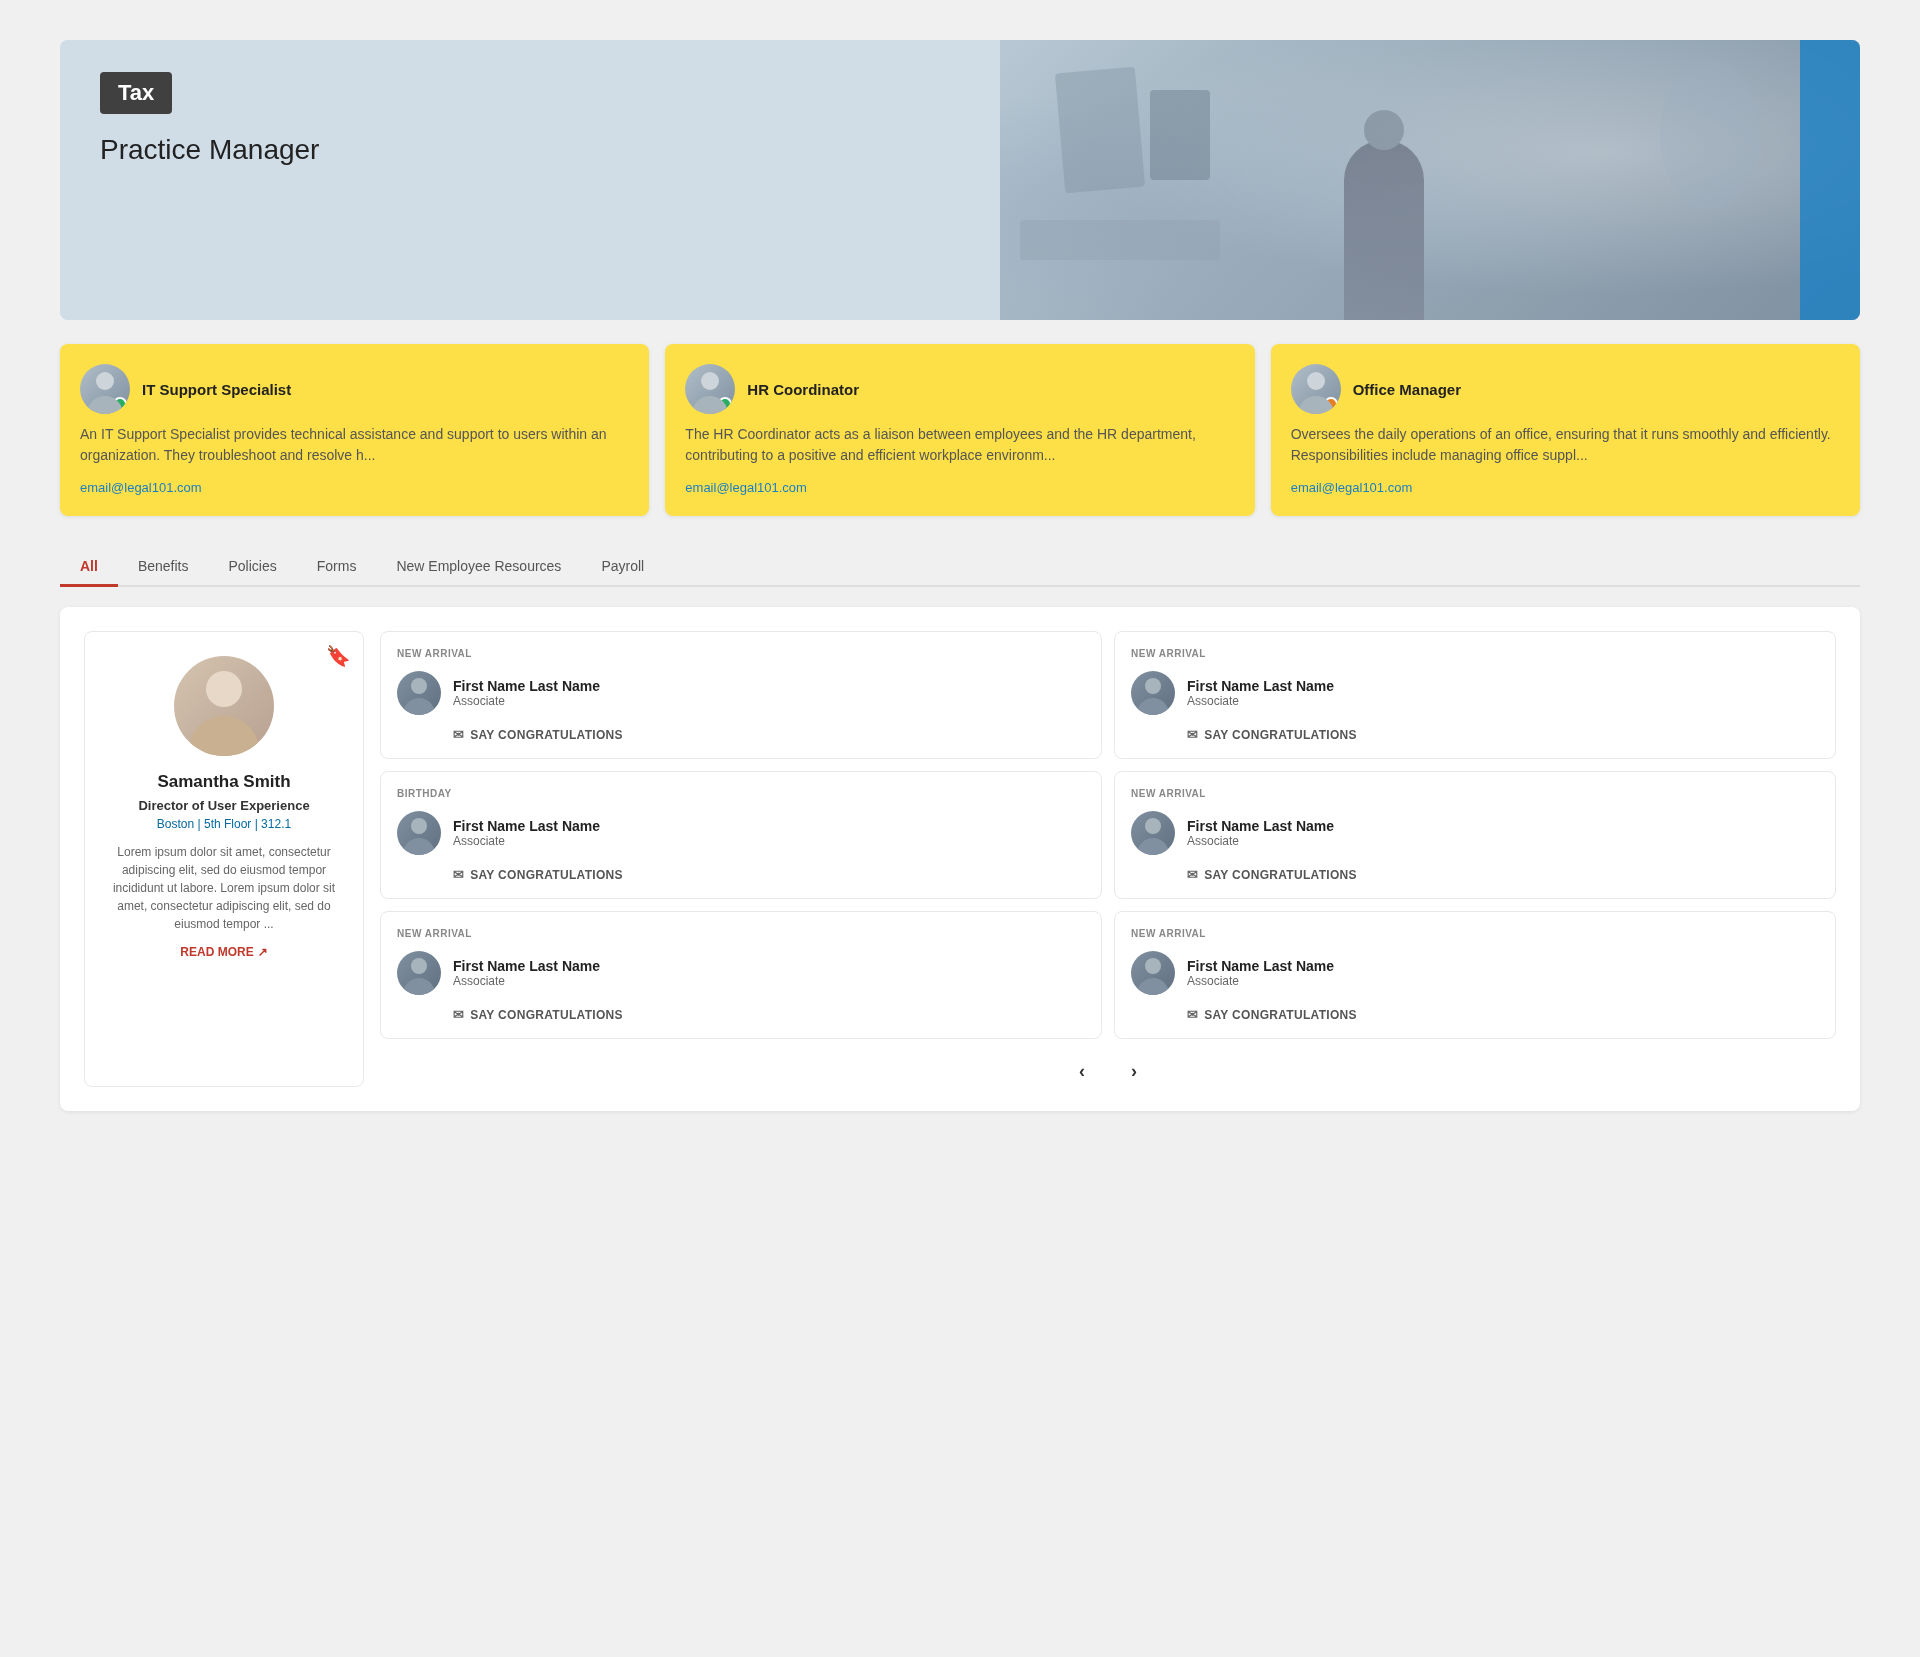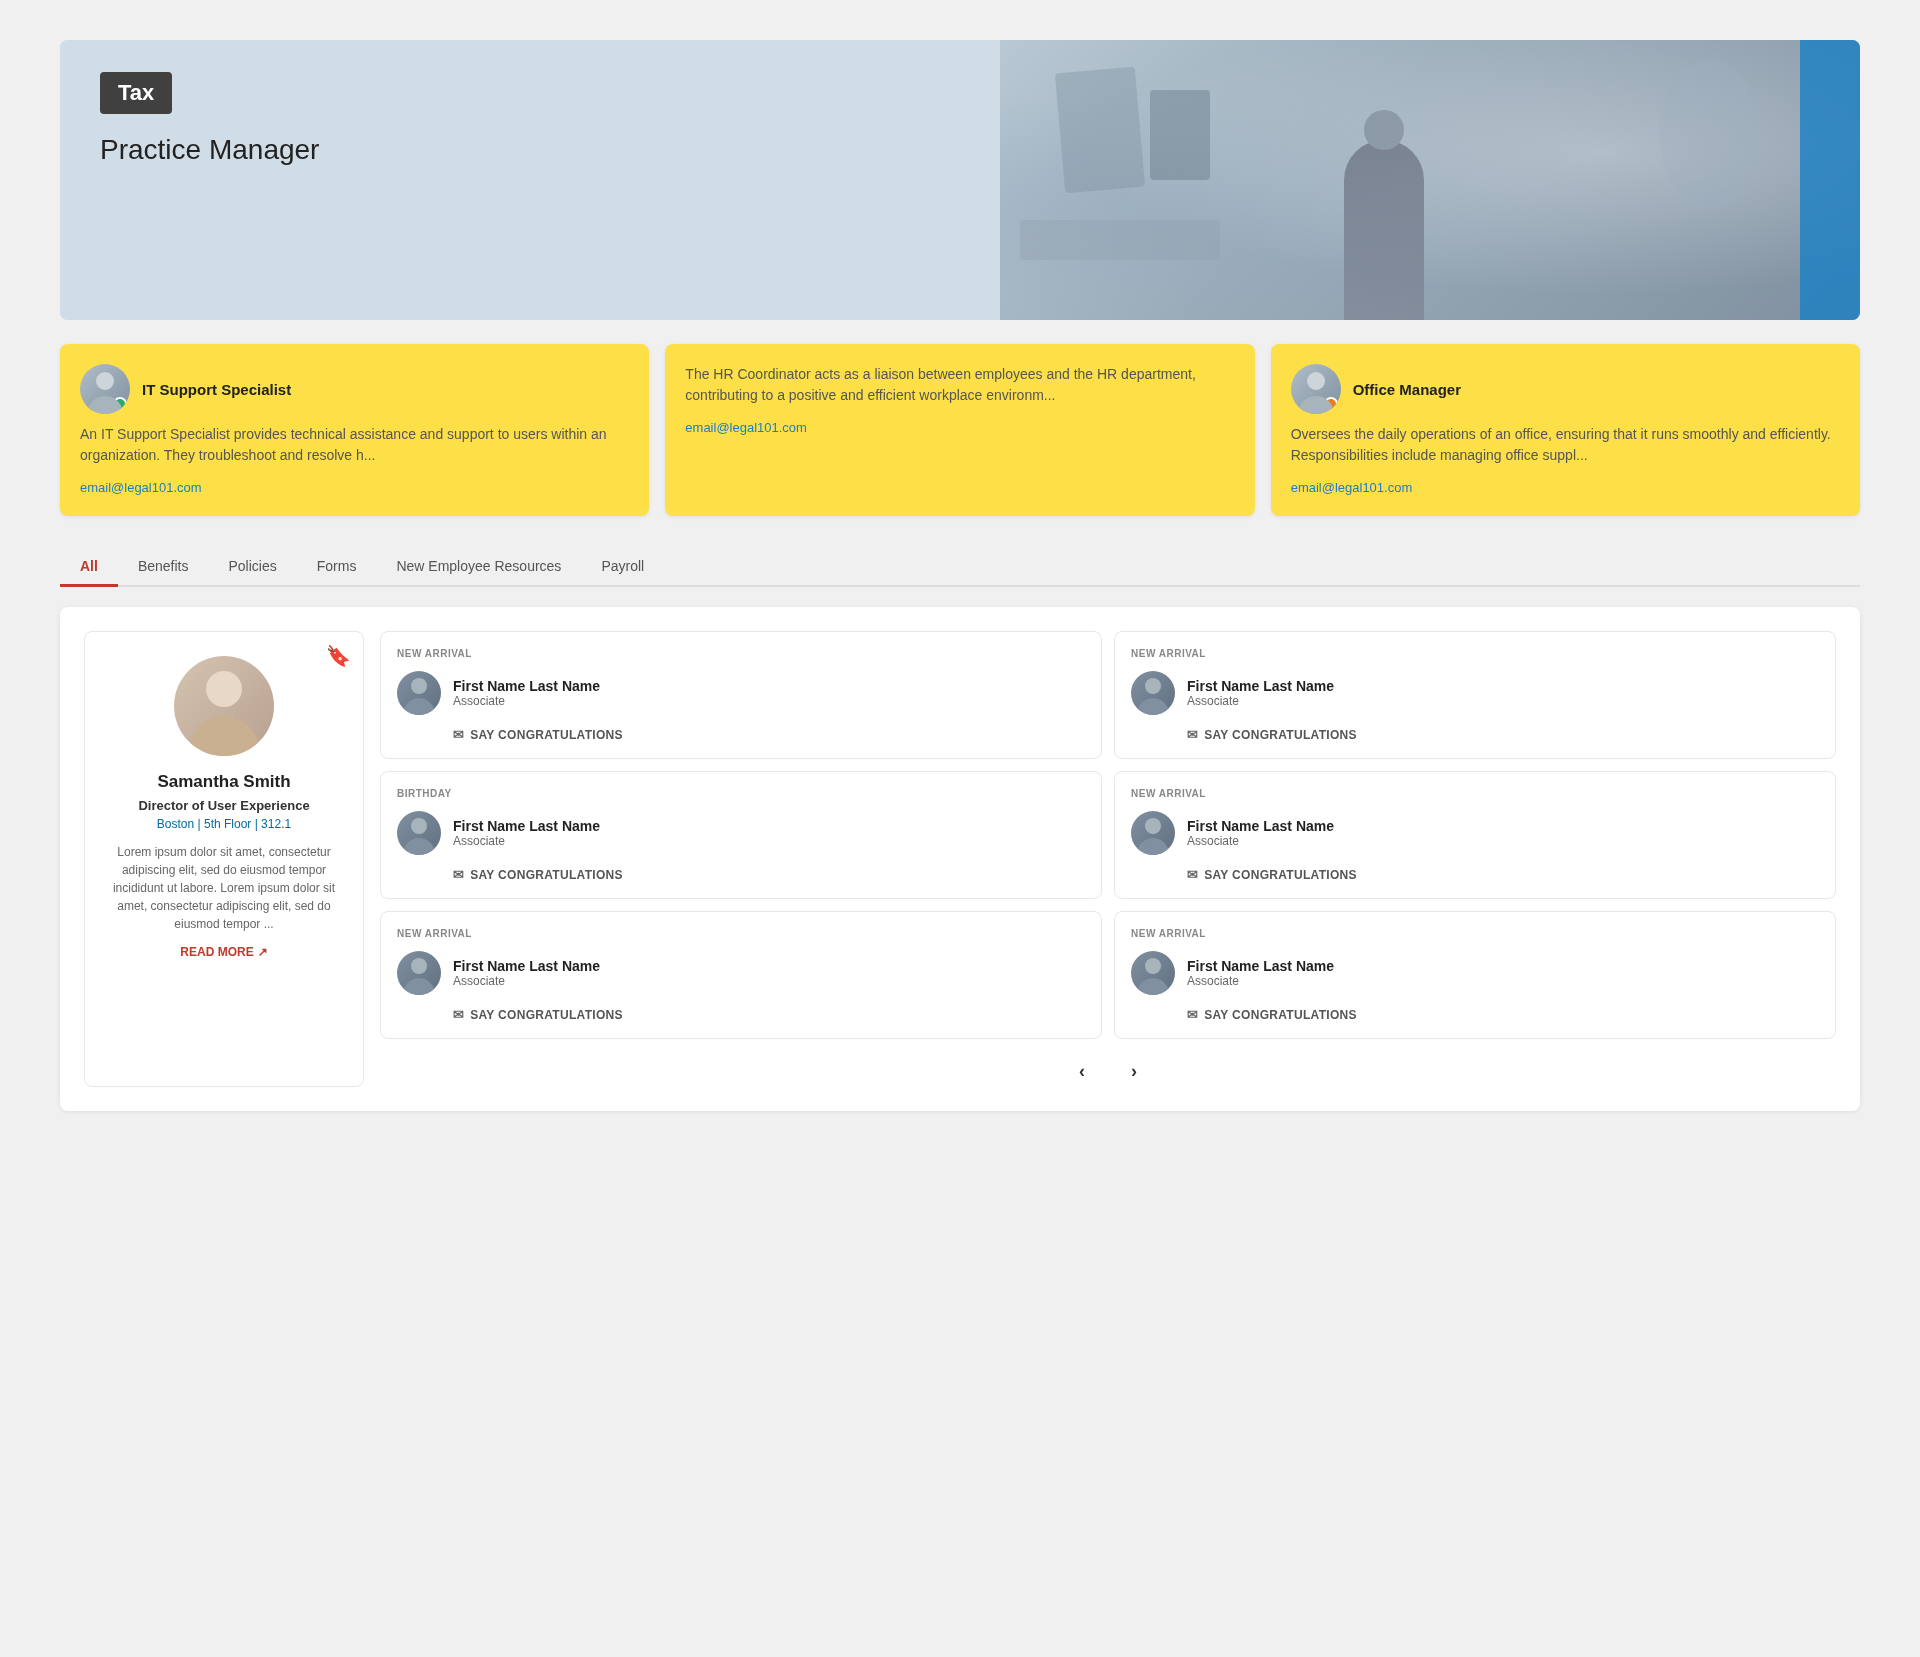--- a/index.html
+++ b/index.html
@@ -531,20 +531,26 @@
       <div class="role-avatar">
         <div class="role-avatar-badge badge-green"></div>
       </div>
       <span class="role-title">IT Support Specialist</span>
     </div>
     <p class="role-desc">An IT Support Specialist provides technical assistance and support to users within an organization. They troubleshoot and resolve h...</p>
     <a class="role-email">email@legal101.com</a>
   </div>
 
   <div class="role-card">
+    <div class="role-card-header">
+      <div class="role-avatar">
+        <div class="role-avatar-badge badge-green"></div>
+      </div>
+      <span class="role-title">HR Coordinator</span>
+    </div>
     <p class="role-desc">The HR Coordinator acts as a liaison between employees and the HR department, contributing to a positive and efficient workplace environm...</p>
     <a class="role-email">email@legal101.com</a>
   </div>
 
   <div class="role-card">
     <div class="role-card-header">
       <div class="role-avatar">
         <div class="role-avatar-badge badge-orange"></div>
       </div>
       <span class="role-title">Office Manager</span>

